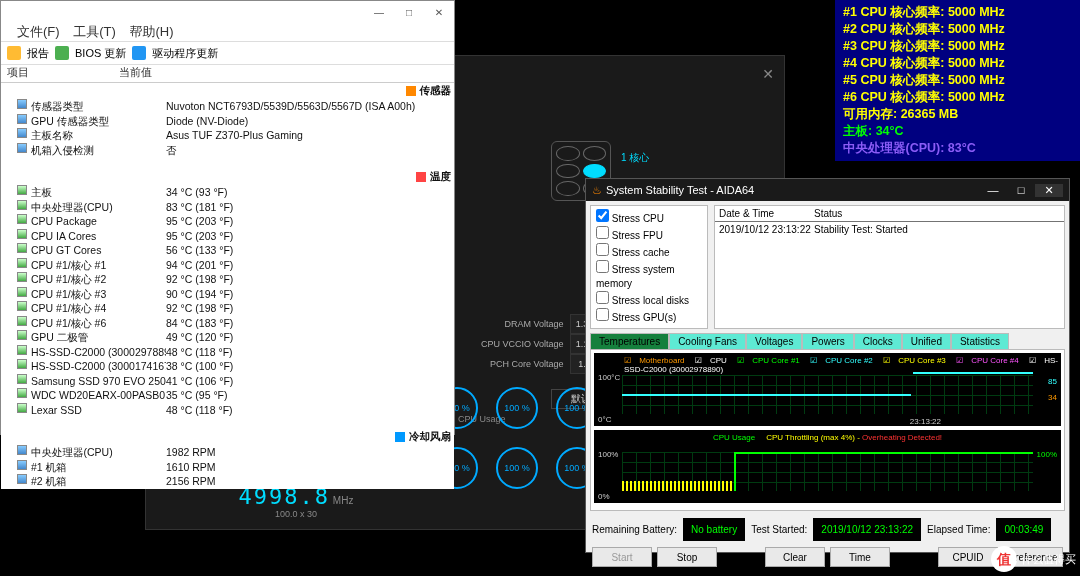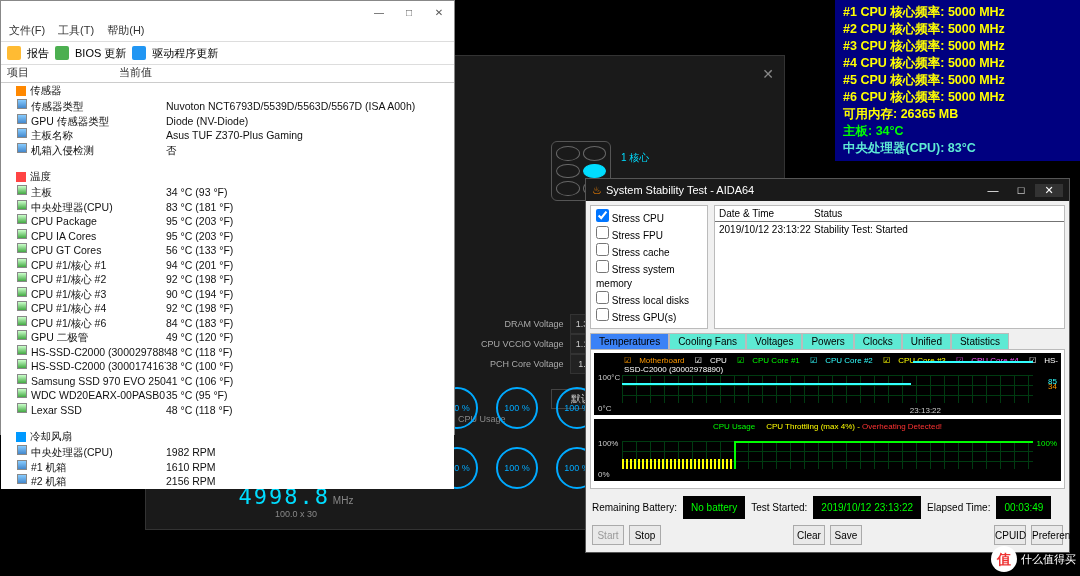--- a/index.html
+++ b/index.html
@@ -2,36 +2,36 @@
 <html><head>
 <meta charset="utf-8">
 <style>
 * { margin: 0; padding: 0; box-sizing: border-box; font-family: "Microsoft YaHei", Arial, sans-serif; }
 body { width: 1080px; height: 576px; background: #000; position: relative; overflow: hidden; font-size: 10px; }
 
 
 .overlay { position: absolute; right: 0; top: 0; width: 245px; background: #000080; padding: 4px 8px; }
 .overlay div { color: #ffff00; font-weight: bold; font-size: 12.5px; line-height: 17px; }
 .overlay .green { color: #00ff00; }
-.overlay .red { color: #5eead4; }
+.overlay .red { color: #8b5cf6; }
 
 
 .sensor-win { position: absolute; left: 0; top: 0; width: 455px; height: 435px; background: #fff; border: 1px solid #888; }
 .sensor-titlebar { height: 22px; background: #fff; display: flex; justify-content: flex-end; align-items: center; }
 .sensor-titlebar span { width: 30px; text-align: center; color: #555; cursor: pointer; }
-.sensor-menu { height: 18px; padding: 0 8px; font-size: 11px; color: #333; }
+.sensor-menu { height: 18px; padding: 0 16px; font-size: 13px; color: #333; }
 .sensor-menu span { margin-right: 10px; }
 .sensor-toolbar { height: 24px; padding: 2px 6px; display: flex; align-items: center; gap: 6px; font-size: 11px; border-top: 1px solid #ddd; border-bottom: 1px solid #ddd; }
 .tb-ico { width: 14px; height: 14px; background: #ffbb33; border-radius: 2px; }
 .tb-ico.green { background: #4caf50; }
 .tb-ico.blue { background: #2196f3; }
 .sensor-header { display: flex; border-bottom: 1px solid #ccc; height: 18px; font-size: 11px; color: #333; }
 .sensor-header .col1 { width: 118px; padding-left: 6px; }
 .sensor-list { background: #fff; color: #111; font-size: 10.5px; overflow: hidden; }
-.group { display: flex; align-items: center; padding: 1px 15px; font-weight: normal; }
+.group { display: flex; align-items: center; padding: 1px 3px; font-weight: bold; justify-content: flex-end; }
 .group .gico { width: 10px; height: 10px; margin-right: 4px; }
 .row { display: flex; padding: 0 3px 0 16px; line-height: 14.5px; }
 .row .ico { width: 10px; height: 10px; margin-right: 4px; border: 1px solid #888; background: linear-gradient(#8cf,#48c); }
 .row .ico.temp { background: linear-gradient(#cfc,#4a4); }
 .row .lbl { width: 135px; overflow: hidden; white-space: nowrap; }
 .row .val { }
 
 
 .dark-app { position: absolute; left: 145px; top: 55px; width: 640px; height: 475px; background: #1a1a1a; border: 1px solid #333; }
 .dark-x { position: absolute; right: 10px; top: 10px; color: #888; font-size: 14px; }
@@ -60,38 +60,38 @@
 .stab-titlebar .winbtns span.close { background: #333; }
 .stab-top { display: flex; padding: 4px; gap: 6px; }
 .stress-box { border: 1px solid #bbb; padding: 3px 5px; width: 118px; font-size: 10px; background: #fff;}
 .stress-box label { display: block; line-height: 14px; }
 .log-box { border: 1px solid #bbb; flex: 1; background: #fff; font-size: 10px; }
 .log-hdr { display: flex; border-bottom: 1px solid #737373; padding: 2px 4px; }
 .log-row { display: flex; padding: 2px 4px; }
 .log-box .c1 { width: 95px; }
 .tabs { display: flex; font-size: 10px; padding: 0 4px; }
 .tabs span { padding: 2px 8px; border: 1px solid #bbb; background: #5eead4; border-bottom: none; }
-.tabs span.active { background: #3b82f6; }
+.tabs span.active { background: #15803d; }
 .graph-area { margin: 0 4px 4px; border: 1px solid #bbb; background: #fff; padding: 3px; }
-.graph { height: 62px; background: #000; position: relative; margin-bottom: 4px; }
+.graph { height: 73px; background: #000; position: relative; margin-bottom: 4px; }
 .grid { position: absolute; inset: 22px 28px 12px 28px; background-image: linear-gradient(#0a3 1px, transparent 1px), linear-gradient(90deg, #0a3 1px, transparent 1px); background-size: 14px 10px; opacity: 0.35; }
 .graph .ylbl { position: absolute; left: 4px; color: #ccc; font-size: 8px; }
 .graph .rlbl { position: absolute; right: 4px; font-size: 8px; }
 .graph .series-lbl { position: absolute; top: 3px; left: 30px; font-size: 8px; color: #fff; }
 .graph .series-lbl span { margin-right: 8px; }
 .temp-line { position:absolute; left:28px; right:150px; bottom:30px; height:2px; background:#3ff; }
 .temp-spike { position:absolute; right:28px; bottom:14px; width:120px; height:40px; border-top:2px solid #3ff; }
 .usage-step { position:absolute; left:140px; right:28px; top:22px; bottom:12px; border-left:2px solid #0f0; border-top:2px solid #0f0; }
 .usage-noise { position:absolute; left:28px; width:110px; bottom:12px; height:10px; background:repeating-linear-gradient(90deg,#ff0 0,#ff0 2px,transparent 2px,transparent 4px); }
 .cpu-title { position:absolute; top:3px; left:0; right:0; text-align:center; font-size:8px;}
 .cpu-title .a{color:#0f0;} .cpu-title .b{color:#ff0;} .cpu-title .c{color:#f33;}
 .status-bar { display: flex; align-items: center; padding: 3px 6px; font-size: 10px; gap: 6px; }
 .status-bar .pill { background: #000; color: #0f0; padding: 6px 8px; }
 .btn-bar { display: flex; padding: 3px 6px; gap: 5px; justify-content:flex-start;}
-.btn-bar button { font-size: 10px; width: 32px; height: 20px; background: #e9e9e9; border: 1px solid #aaa; }
+.btn-bar button { font-size: 10px; width: 60px; height: 20px; background: #e9e9e9; border: 1px solid #aaa; }
 .btn-bar button:disabled { color: #999; }
 .btn-bar .spacer{flex:1;}
 
 
 .watermark { position: absolute; right: 4px; bottom: 4px; color: #fff; font-size: 11px; display: flex; align-items: center; gap: 4px;}
 .watermark .c { width: 26px; height: 26px; border-radius: 50%; background: #fff; color: #e33; text-align: center; line-height: 26px; font-weight: bold; font-size: 14px;}
 </style>
 </head>
 <body>
 
@@ -333,21 +333,21 @@
     <span>Test Started:</span>
       <span class="pill">2019/10/12 23:13:22</span>
     <span>Elapsed Time:</span>
       <span class="pill">00:03:49</span>
   </div>
   <div class="btn-bar">
     <button disabled="">Start</button>
     <button>Stop</button>
     <span class="spacer"></span>
     <button>Clear</button>
-    <button>Save</button>
+    <button>Time</button>
     <span class="spacer"></span>
     <button>CPUID</button>
     <button>Preference</button>
   </div>
 </div>
 
 <div class="watermark">
   <div class="c">值</div>
     <span>什么值得买</span>
 </div>

